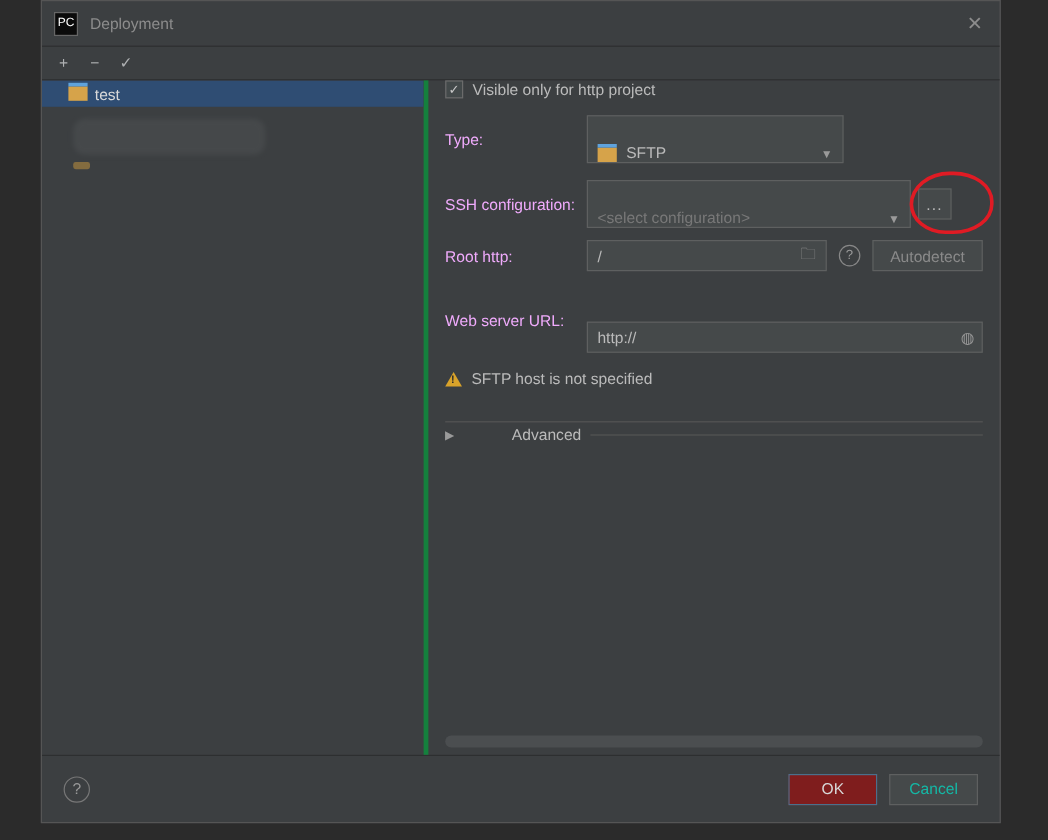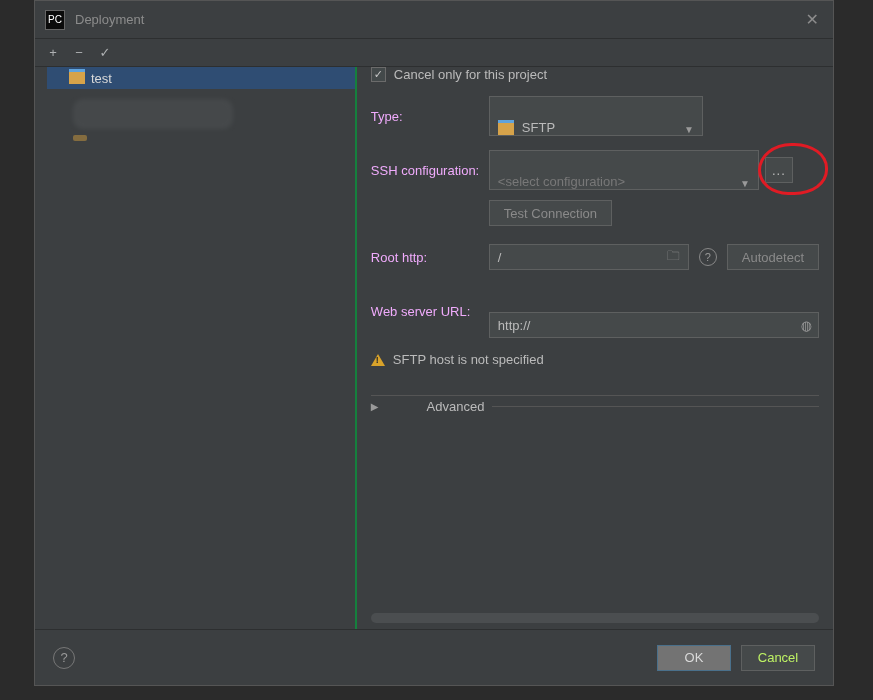--- a/index.html
+++ b/index.html
@@ -5,21 +5,21 @@
   * { box-sizing: border-box; margin: 0; padding: 0; font-family: "Segoe UI", Arial, sans-serif; }
   body { background: #2b2b2b; width: 873px; height: 700px; overflow: hidden; font-size: 13px; color: #bbbbbb; }
   .dialog { position: absolute; top: 0; left: 34px; width: 800px; height: 686px; background: #3c3f41; border: 1px solid #555; }
   .titlebar { height: 38px; display: flex; align-items: center; padding: 0 10px; border-bottom: 1px solid #2d2f30; }
   .pc-icon { width: 20px; height: 20px; background: #0b0b0b; color: #fff; display: flex; align-items: center; justify-content: center; font-size: 10px; font-weight: normal; border: 1px solid #666; }
   .title-text { margin-left: 10px; color: #8c8c8c; }
   .close-x { margin-left: auto; color: #8c8c8c; font-size: 16px; cursor: pointer; padding: 4px; }
   .toolbar { height: 28px; display: flex; align-items: center; padding: 0 6px; gap: 2px; border-bottom: 1px solid #2d2f30; }
   .tb-btn { width: 24px; height: 22px; display: flex; align-items: center; justify-content: center; color: #afb1b3; cursor: pointer; }
   .body-split { display: flex; height: 562px; }
-  .left-pane { width: 380px; border-right: 2px solid #15803d; overflow: hidden; margin-left: 12px; }
+  .left-pane { width: 380px; border-right: 4px solid #15803d; overflow: hidden; }
   .tree-item { height: 22px; display: flex; align-items: center; padding-left: 22px; gap: 6px; color: #d9d9d9; }
   .tree-item.selected { background: #2f4d73; }
   .sftp-glyph { width: 16px; height: 12px; background: #d6a34a; display: inline-block; position: relative; }
   .sftp-glyph::before { content: ""; position: absolute; top: -3px; left: 0; width: 16px; height: 3px; background: #5fa3dd; }
   .smudge { margin-left: 26px; margin-top: 10px; width: 160px; height: 30px; background: #4a4d4f; border-radius: 10px; filter: blur(2px); opacity: .7; }
   .smudge-dot { margin-left: 26px; margin-top: 6px; width: 14px; height: 6px; background: #b48b3e; border-radius: 2px; opacity: .6; }
   .right-pane { flex: 1; padding: 0 14px 10px 14px; position: relative; display: flex; flex-direction: column; }
   .tabs { display: flex; gap: 22px; height: 40px; align-items: flex-end; border-bottom: 1px solid #555; margin-bottom: 14px; }
   .tab { padding: 10px 2px 8px 2px; color: #a0a0a0; cursor: pointer; }
   .tab.active { color: #d0d0d0; border-bottom: 3px solid #4a88c7; margin-bottom: -1px; }
@@ -42,22 +42,22 @@
   .warn-row { display: flex; align-items: center; gap: 8px; color: #bbbbbb; margin-bottom: 28px; }
   .warn-ic { width: 0; height: 0; border-left: 7px solid transparent; border-right: 7px solid transparent; border-bottom: 12px solid #d9a32a; position: relative; }
   .warn-ic::after { content: "!"; position: absolute; left: -2px; top: 1px; font-size: 9px; color: #2b2b2b; font-weight: bold; }
   .adv-row { display: flex; align-items: center; gap: 8px; border-top: 1px solid #555; padding-top: 0; height: 22px; }
   .adv-row .tri { color: #9a9a9a; font-size: 10px; }
   .adv-row .txt { color: #bbbbbb; margin-left: 40px; }
   .adv-line { flex: 1; height: 1px; background: #555; }
   .scrollbar-h { position: absolute; bottom: 6px; left: 14px; right: 14px; height: 10px; background: #4b4e50; border-radius: 5px; }
   .footer { height: 56px; border-top: 1px solid #2d2f30; display: flex; align-items: center; padding: 0 18px; }
   .help-btn { width: 22px; height: 22px; border: 1.5px solid #777; border-radius: 50%; display: flex; align-items: center; justify-content: center; color: #999; cursor: pointer; }
-  .ok-btn { margin-left: auto; width: 74px; height: 26px; background: #737373; border: 1px solid #4a708b; color: #d9d9d9; display: flex; align-items: center; justify-content: center; cursor: pointer; }
-  .cancel-btn { margin-left: 10px; width: 74px; height: 26px; background: #45494a; border: 1px solid #5e6060; color: #bef264; display: flex; align-items: center; justify-content: center; cursor: pointer; }
+  .ok-btn { margin-left: auto; width: 74px; height: 26px; background: #7f1d1d; border: 1px solid #4a708b; color: #d9d9d9; display: flex; align-items: center; justify-content: center; cursor: pointer; }
+  .cancel-btn { margin-left: 10px; width: 74px; height: 26px; background: #45494a; border: 1px solid #5e6060; color: #14b8a6; display: flex; align-items: center; justify-content: center; cursor: pointer; }
   .red-circle { position: absolute; border: 3px solid #e01b24; border-radius: 50% 50% 50% 45% / 55% 50% 50% 50%; pointer-events: none; }
 </style>
 </head>
 <body>
 
 <div class="dialog">
 
   <div class="titlebar">
     <div class="pc-icon">PC</div>
     <div class="title-text">Deployment</div>
@@ -79,45 +79,41 @@
       </div>
       <div class="smudge"></div>
       <div class="smudge-dot"></div>
     </div>
 
     <div class="right-pane">
 
 
       <div class="row">
         <span class="chk">✓</span>
-        <span>Cancel only for this project</span>
+        <span>Visible only for http project</span>
       </div>
 
       <div class="row">
         <div class="lbl">Type:</div>
         <div class="combo type-combo">
           <span class="sftp-glyph" style="margin-right:8px;"></span>
           <span>SFTP</span>
           <span class="arrow">▼</span>
         </div>
       </div>
 
       <div class="row" style="margin-bottom:10px;">
         <div class="lbl">SSH configuration:</div>
         <div class="combo ssh-combo placeholder">
           <span>&lt;select configuration&gt;</span>
           <span class="arrow">▼</span>
         </div>
         <div class="dots-btn">...</div>
       </div>
 
-      <div class="row" style="margin-bottom:18px;">
-        <div class="lbl"></div>
-        <div class="btn">Test Connection</div>
-      </div>
 
       <div class="row">
         <div class="lbl">Root http:</div>
         <div class="input root-input">
           <span>/</span>
           <span class="folder-ic">🗀</span>
         </div>
         <div class="help-ic">?</div>
         <div class="btn">Autodetect</div>
       </div>

